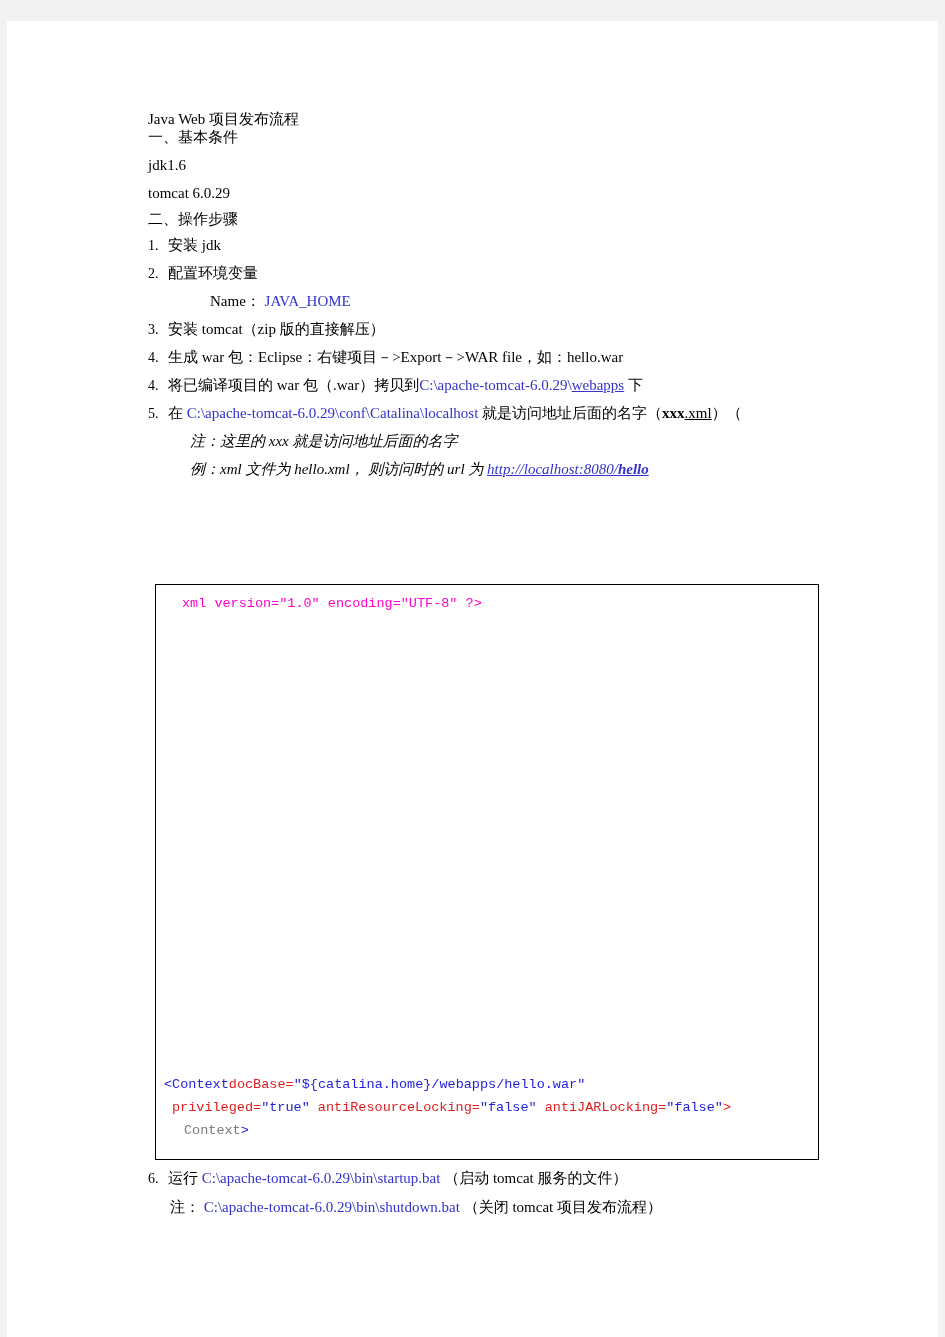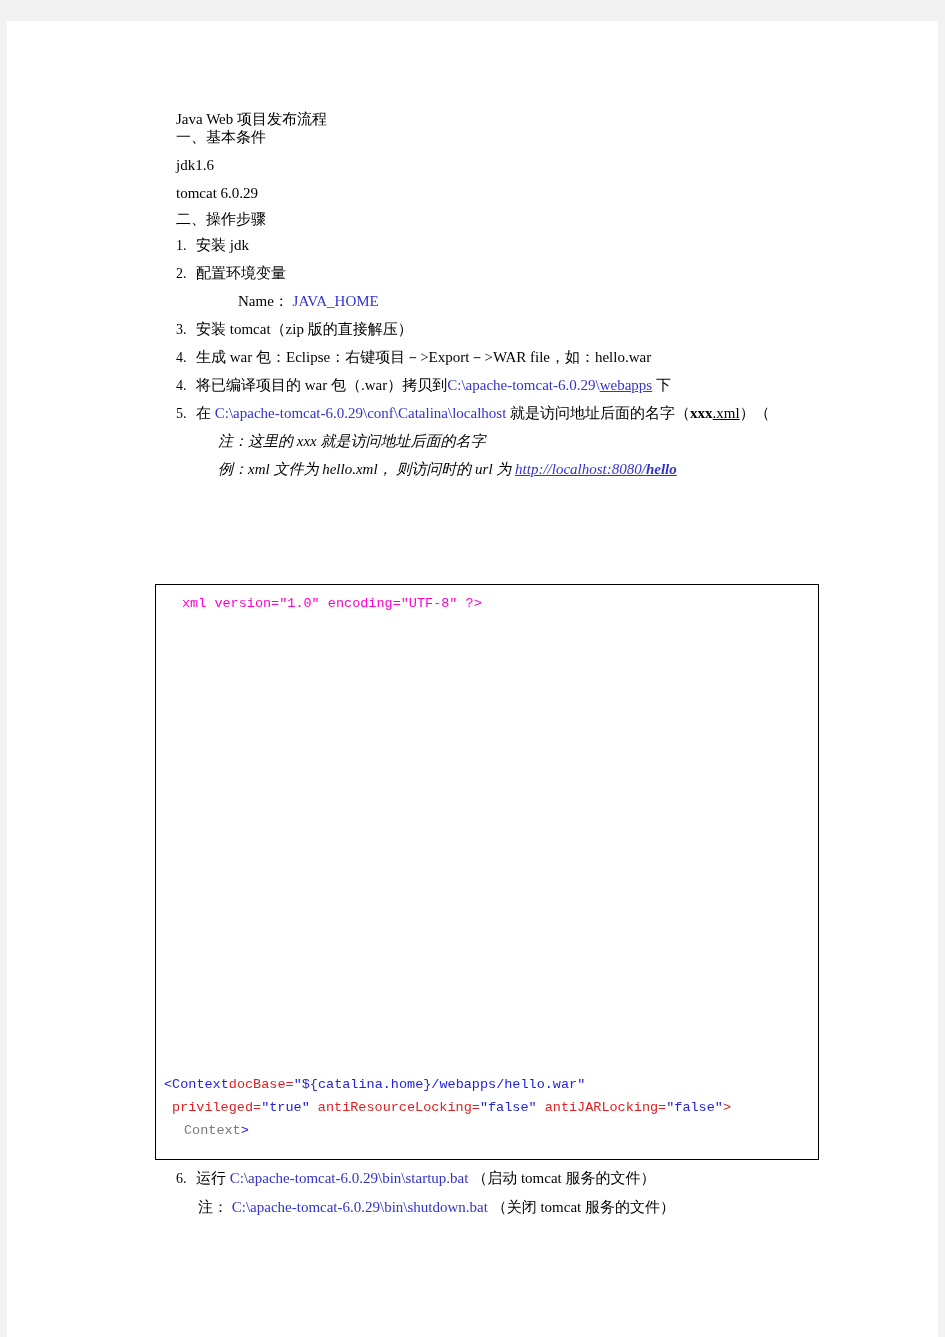--- a/index.html
+++ b/index.html
@@ -27,21 +27,20 @@
     left: 141px;
     top: 91px;
     width: 700px;
   }
 
   .line {
     font-size: 15px;
     color: #000000;
     line-height: 1.0;
     white-space: nowrap;
-    margin-left: 28px;
   }
 
   
   .tight { margin-bottom: 3px; }
   .gap-sm { margin-top: 11px; }
   .gap-md { margin-top: 13px; }
 
   .blue { color: #3333cc; }
   .blue-u { color: #3333cc; text-decoration: underline; }
   .bold-u { font-weight: normal; text-decoration: underline; }
@@ -171,17 +170,17 @@
       <div class="cb-l3"><span class="c-gray">Context</span><span class="c-blue">&gt;</span></div>
     </div>
   </div>
 
   <div class="footer-block">
     <div class="line num-item">
       <span class="num">6.</span><span>运行</span> <span class="blue">C:\apache-tomcat-6.0.29\bin\startup.bat</span> <span>（启动 tomcat 服务的文件）</span>
     </div>
 
     <div class="line num-item indent-1">
-      <span>注：</span> <span class="blue">C:\apache-tomcat-6.0.29\bin\shutdown.bat</span> <span>（关闭 tomcat 服务的文件）</span>
+      <span>注：</span> <span class="blue">C:\apache-tomcat-6.0.29\bin\shutdown.bat</span> <span>（关闭 tomcat 项目发布流程）</span>
     </div>
   </div>
 
 </div>
 
 </body></html>

